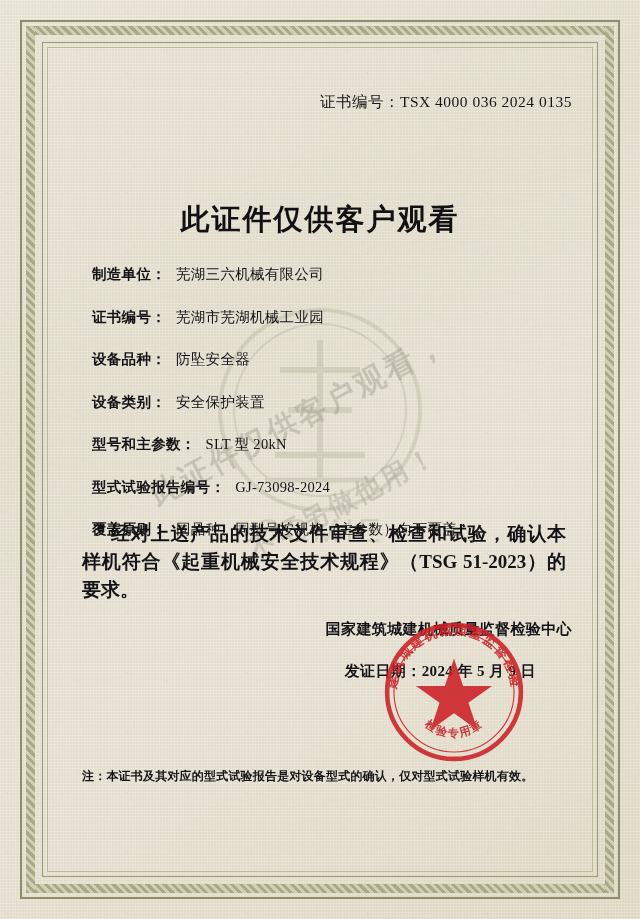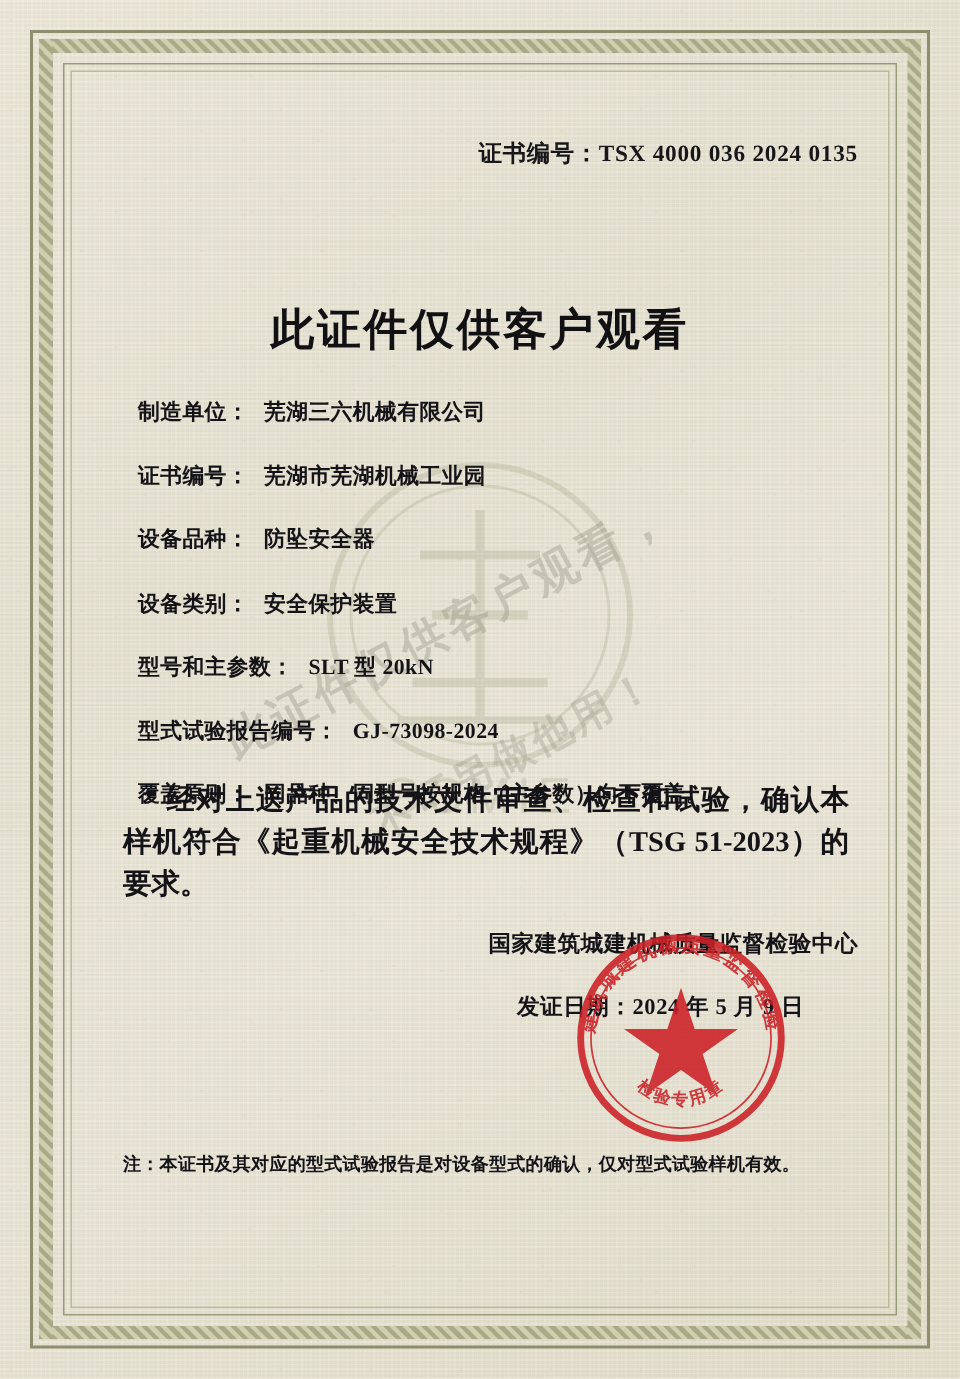--- a/index.html
+++ b/index.html
@@ -106,21 +106,21 @@
   }
 
   .cert-number {
     position: absolute;
     top: 32px;
     right: 8px;
     font-size: 15.5px;
     color: #17171a;
     letter-spacing: 0.5px;
     font-family: "Liberation Serif", serif;
-    font-weight: bold;
+    font-weight: normal;
   }
 
   .title {
     position: absolute;
     top: 140px;
     left: 0;
     right: 0;
     text-align: center;
     font-size: 29px;
     font-weight: bold;
@@ -142,21 +142,21 @@
     font-size: 14.5px;
     color: #141418;
     font-weight: bold;
     letter-spacing: 0.3px;
   }
   .field-label {
     white-space: nowrap;
   }
   .field-value {
     margin-left: 10px;
-    font-weight: bold;
+    font-weight: normal;
     letter-spacing: 0.3px;
   }
 
   .statement {
     position: absolute;
     top: 460px;
     left: 22px;
     right: 14px;
     font-size: 19px;
     line-height: 28px;

